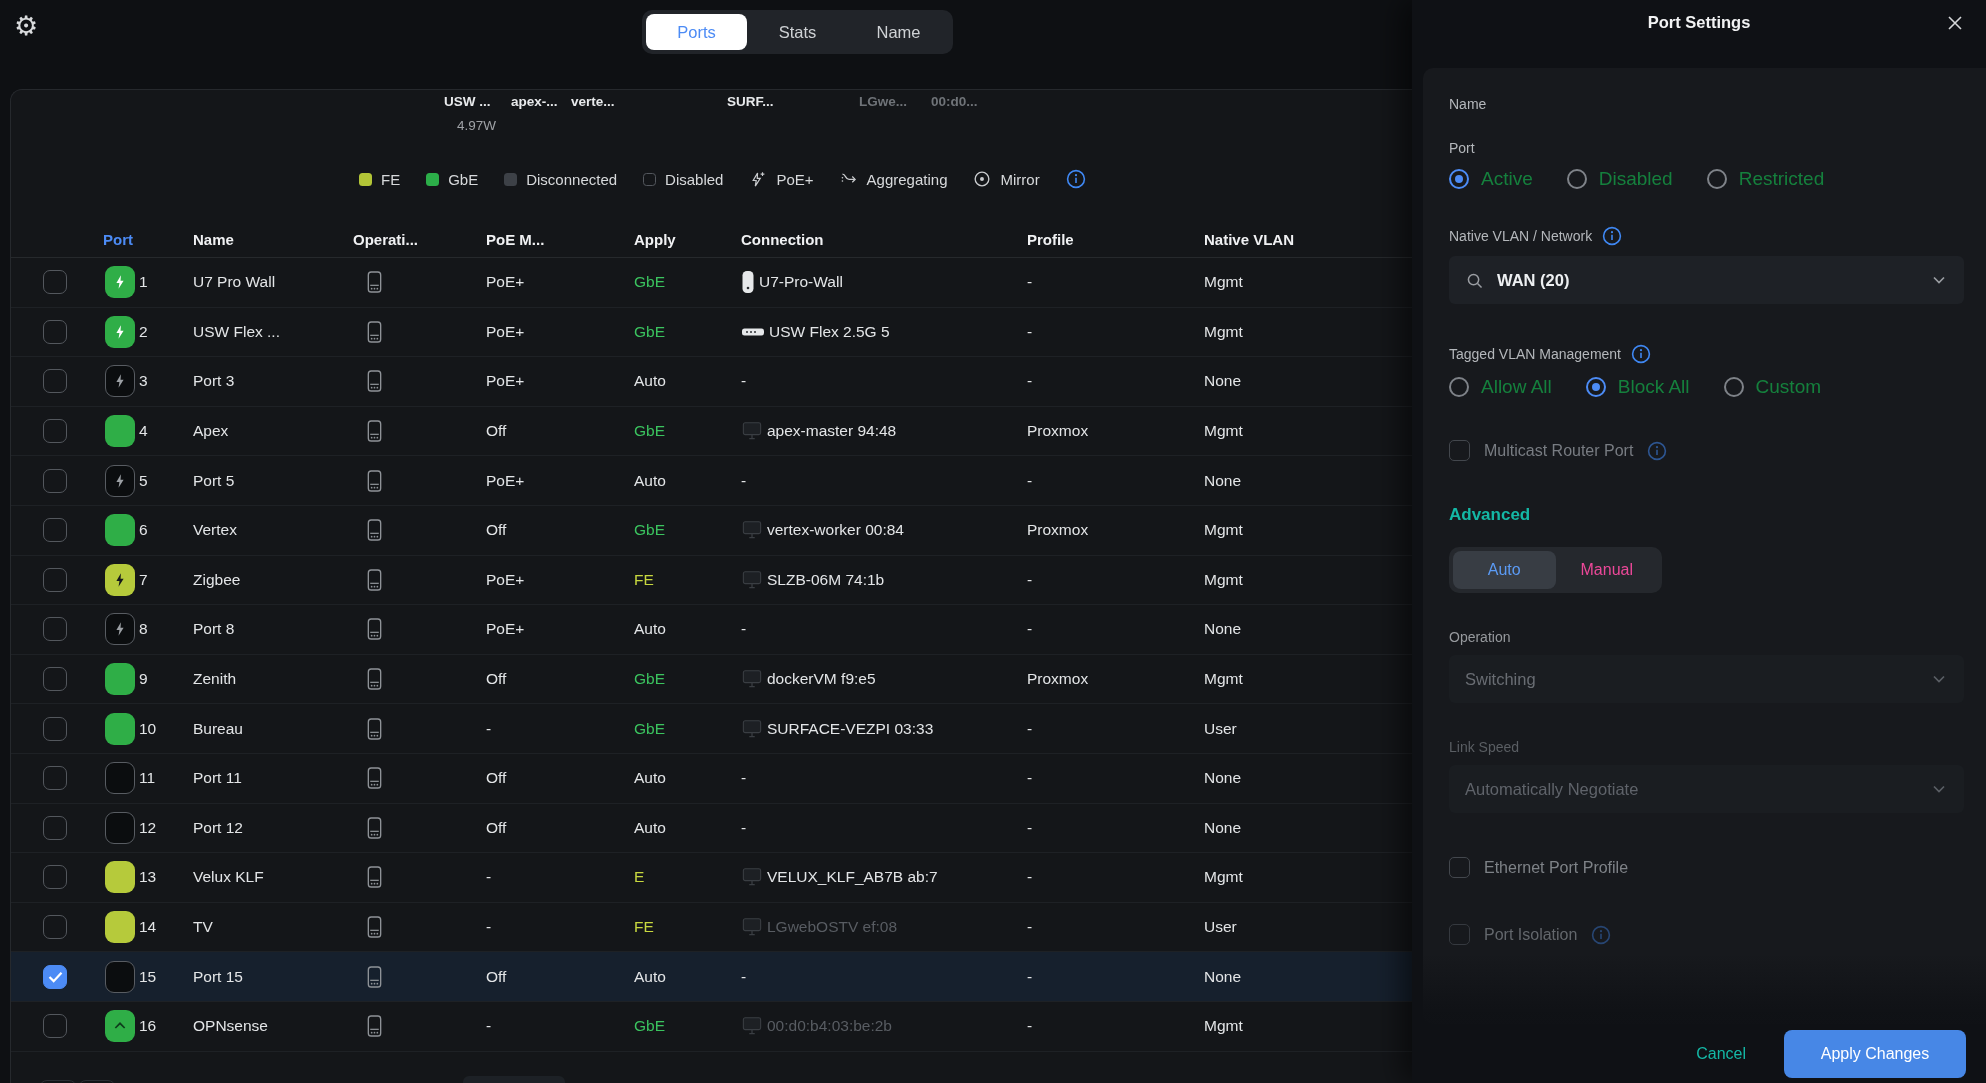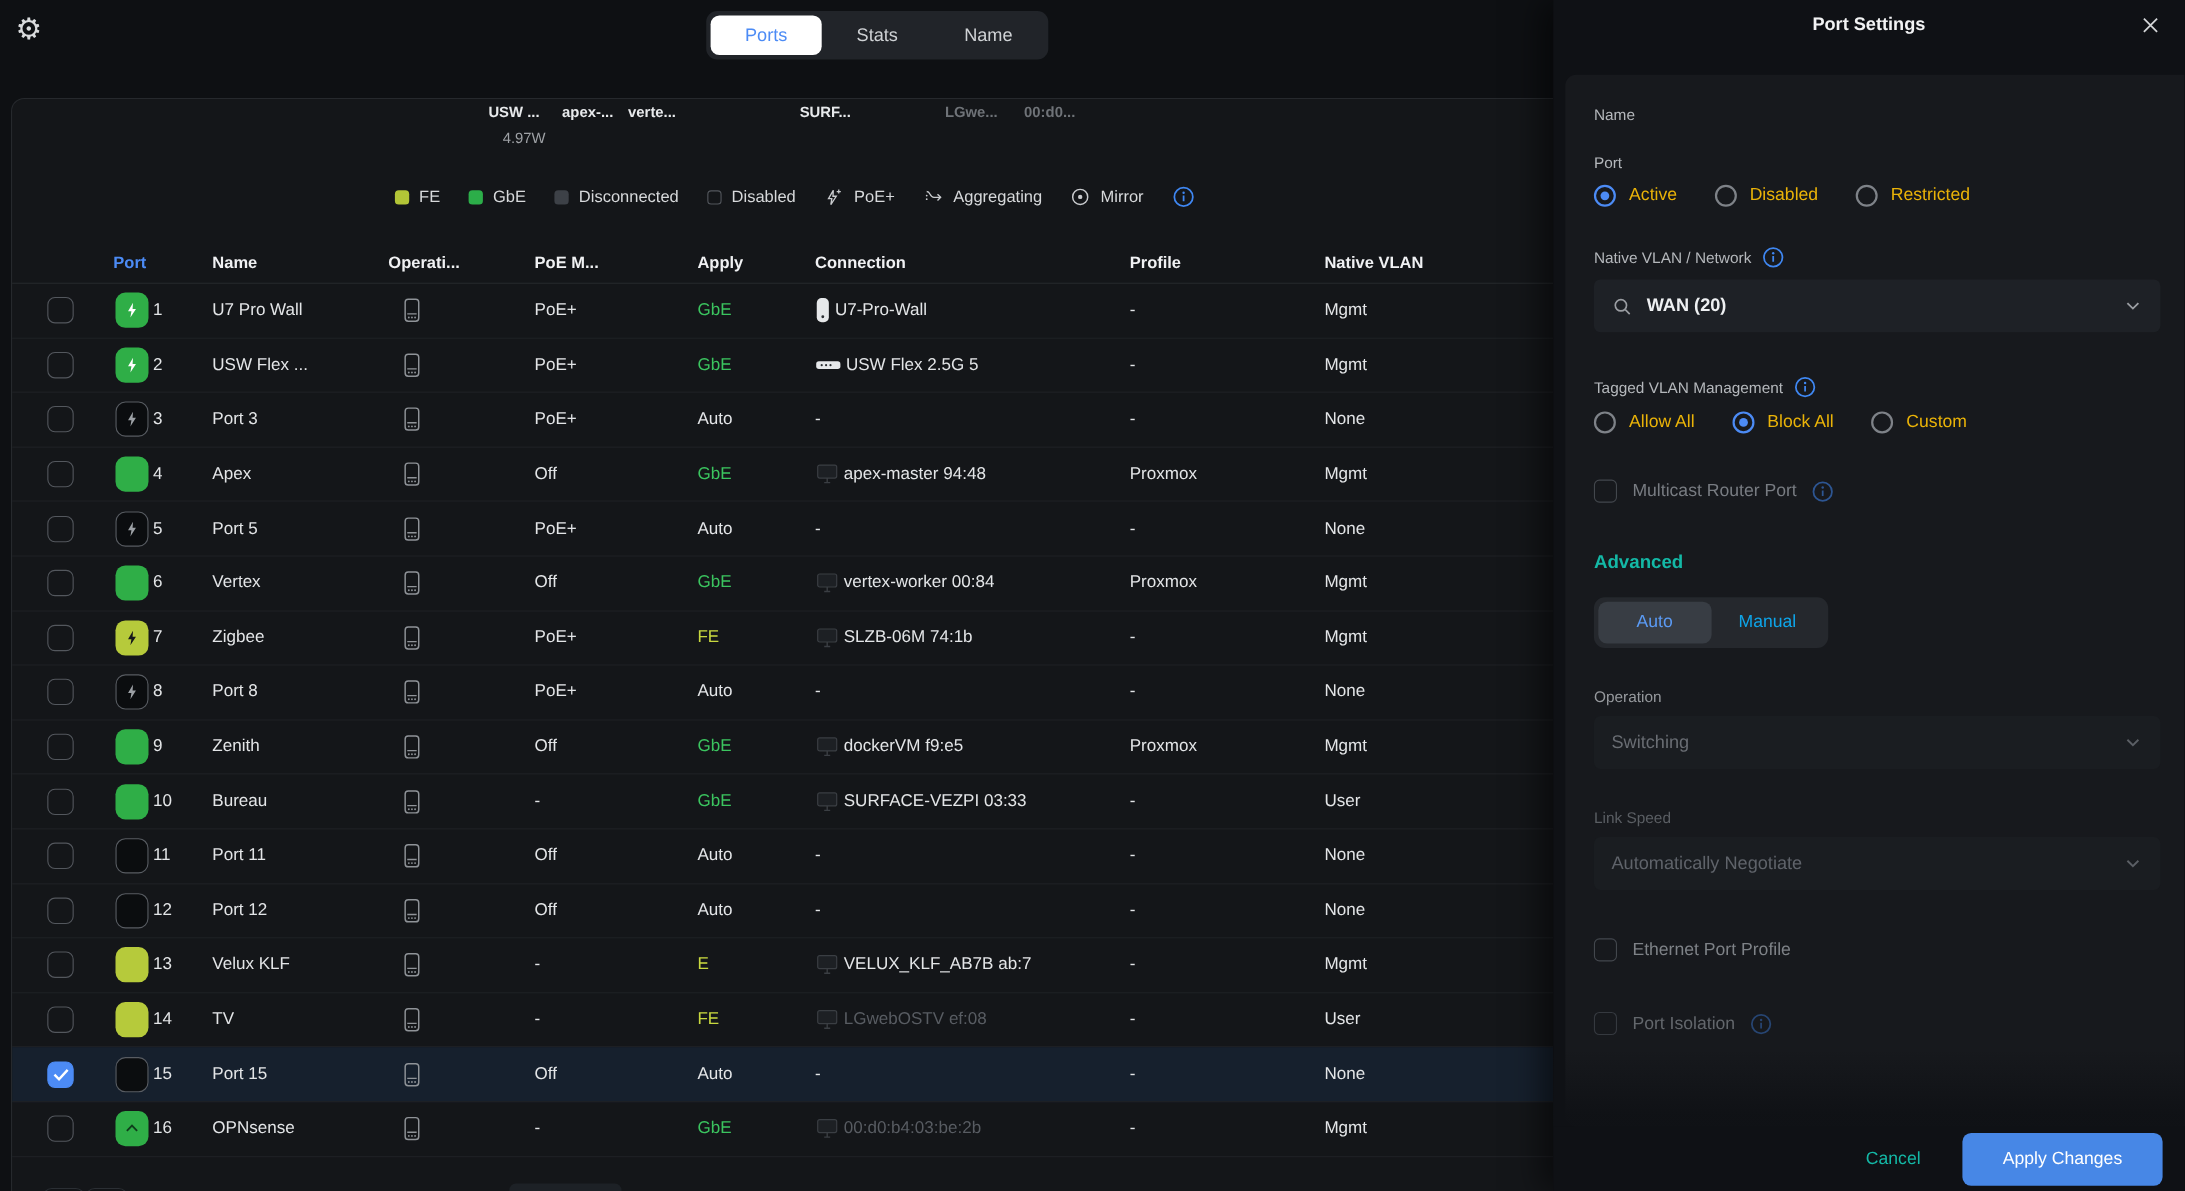--- a/index.html
+++ b/index.html
@@ -92,30 +92,30 @@
   }
   .select {
     margin-top:10px; height:48px; width:100%; background:#1e2126; border-radius:6px;
     display:flex; align-items:center; padding:0 16px; cursor:pointer; position:relative;
   }
   .select .chev { margin-left:auto; display:flex; }
   .select.vlan-select { font-size:16.5px; font-weight:bold; color:#eef0f2; gap:13px; }
   .select.disabled { background:#1a1d21; cursor:default; }
   .select.disabled .sel-text { color:#696d73; font-size:16.5px; }
   .radio-row { margin-top:12px; display:flex; align-items:center; gap:34px; }
-  .radio-opt { display:flex; align-items:center; gap:12px; font-size:16px; color:#eab308; cursor:pointer; }
+  .radio-opt { display:flex; align-items:center; gap:12px; font-size:19px; color:#15803d; cursor:pointer; }
   .radio { width:20px; height:20px; border-radius:50%; border:2px solid #7e8288; position:relative; flex:none; }
   .radio.sel { border-color:#4c8bf5; }
   .radio.sel::after { content:""; position:absolute; left:4px; top:4px; width:8px; height:8px; border-radius:50%; background:#4c8bf5; }
   .check-row { display:flex; align-items:center; gap:14px; cursor:pointer; }
   .pcb { width:21px; height:21px; border-radius:5px; border:1.5px solid #43474d; background:transparent; flex:none; }
   .check-row .clabel { font-size:16px; }
   .adv-h { font-size:17px; font-weight:bold; color:#14b8a6; }
   .segmented { margin-top:22px; width:213px; height:46px; background:#25282d; border-radius:10px; padding:4px; display:flex; }
-  .seg { flex:1; display:flex; align-items:center; justify-content:center; font-size:16px; color:#0ea5e9; border-radius:8px; cursor:pointer; }
+  .seg { flex:1; display:flex; align-items:center; justify-content:center; font-size:16px; color:#ec4899; border-radius:8px; cursor:pointer; }
   .seg.active { background:#383d44; color:#5b9bf5; }
   .fade {
     position:absolute; left:0; right:0; bottom:59px; height:70px; pointer-events:none;
     background:linear-gradient(180deg, rgba(15,17,21,0) 0%, rgba(15,17,21,.92) 85%);
   }
   .drawer-footer {
     position:absolute; left:0; right:0; bottom:0; height:59px;
     display:flex; align-items:center; justify-content:flex-end; gap:38px; padding-right:20px;
     background:#0f1115;
   }

